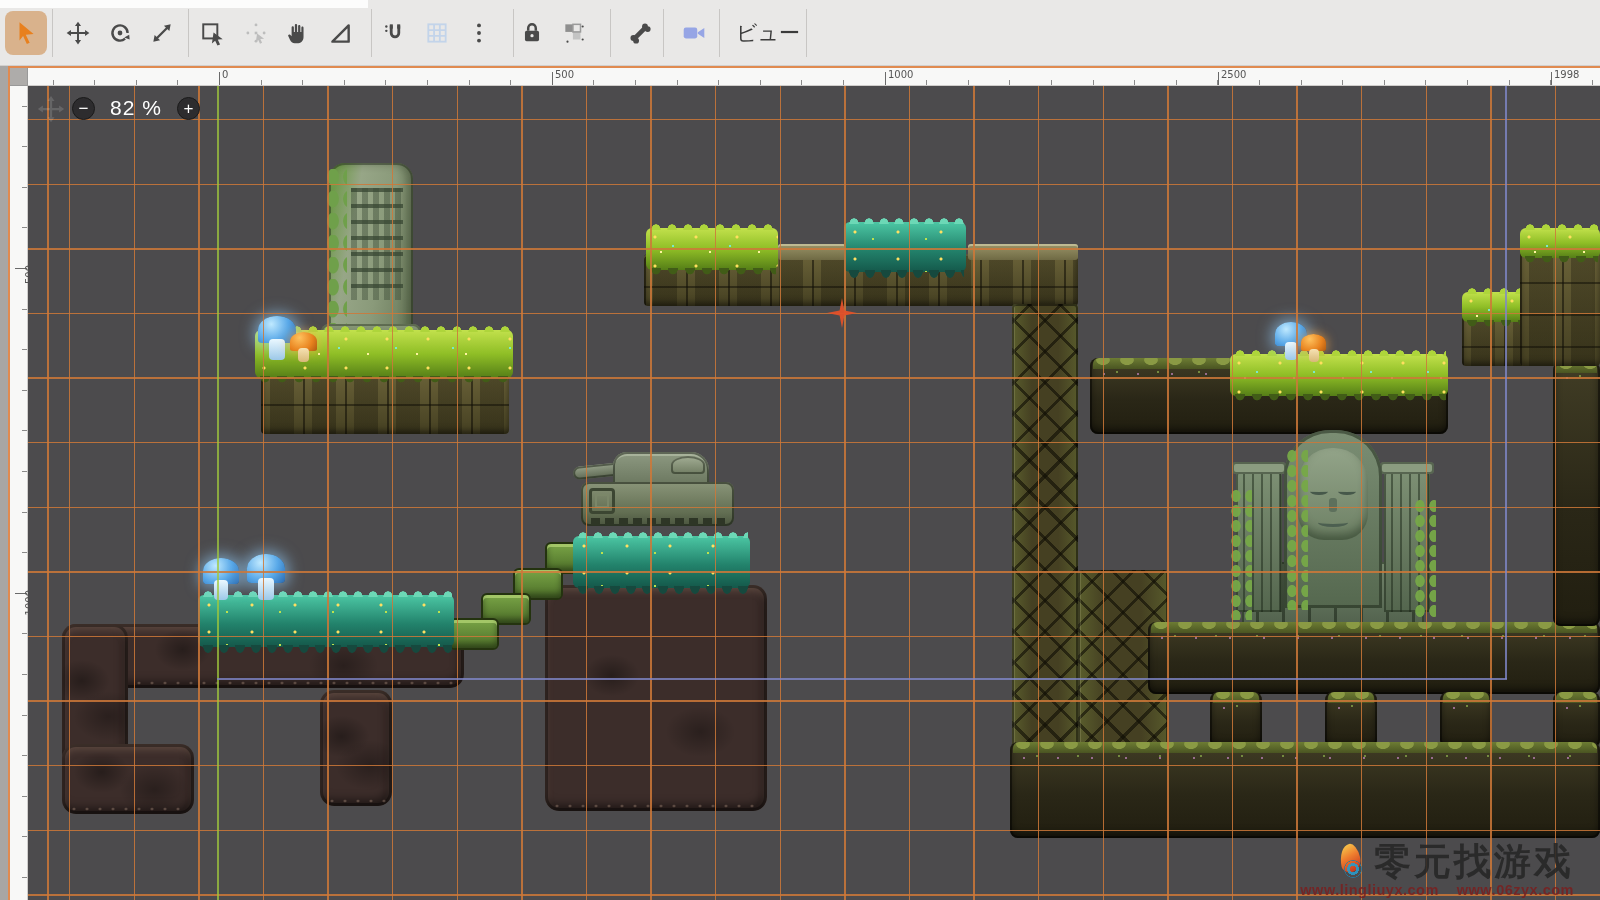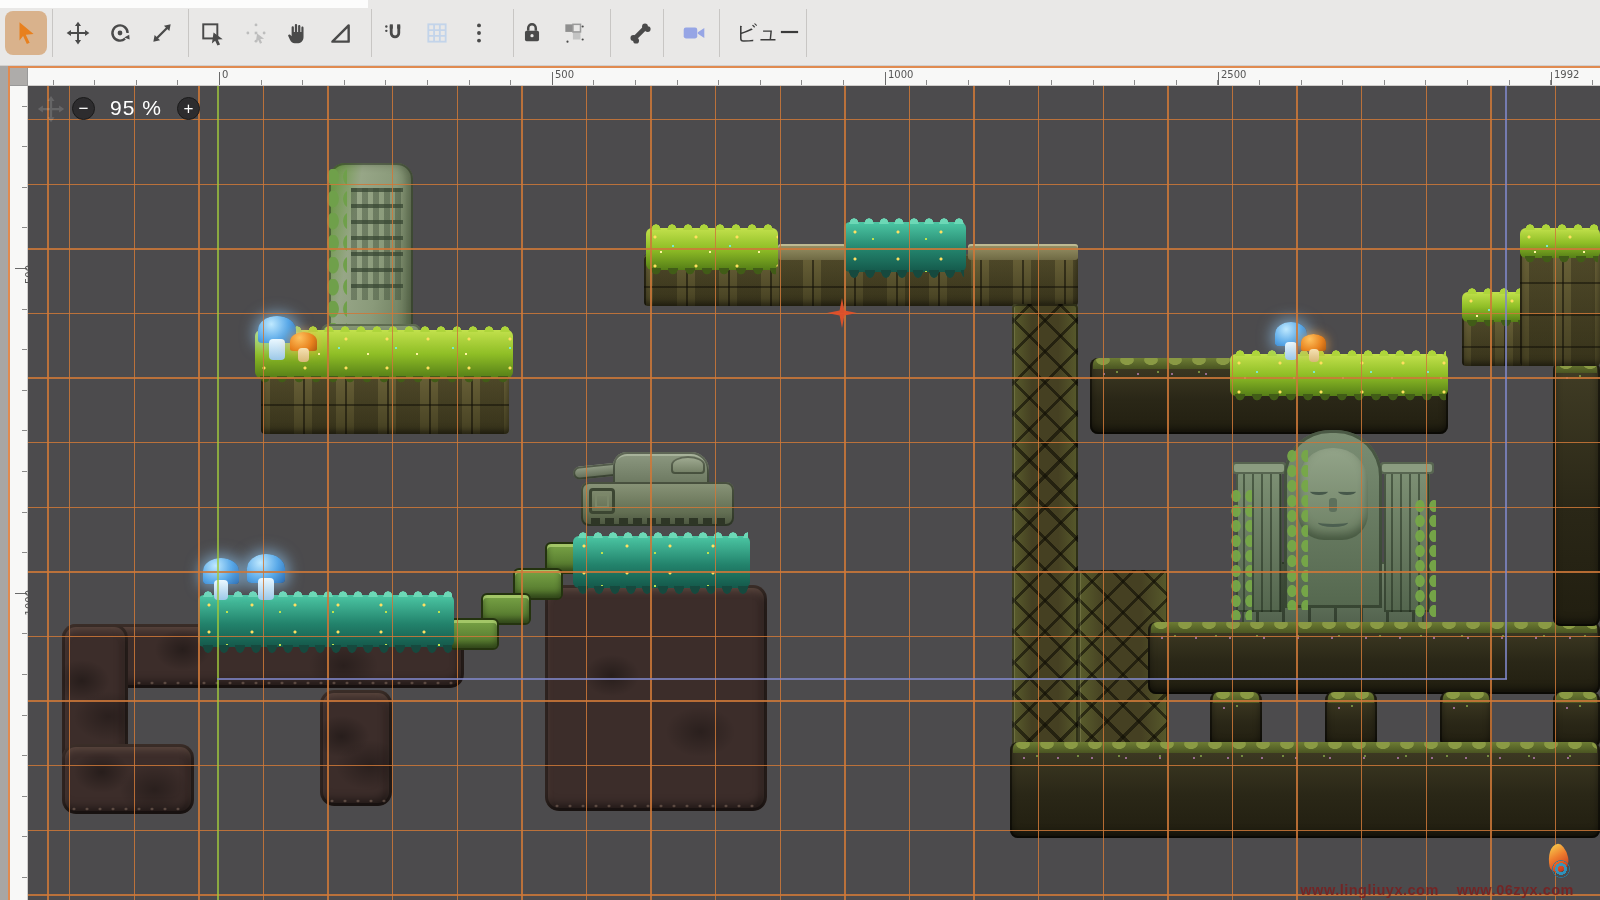--- a/index.html
+++ b/index.html
@@ -352,21 +352,21 @@
     <div class="htick" style="left: 1563.8px;"></div>
     <div class="htick major" style="left: 191px;"></div>
     <div class="hlabel" style="left: 194px;">0</div>
     <div class="htick major" style="left: 524px;"></div>
     <div class="hlabel" style="left: 527px;">500</div>
     <div class="htick major" style="left: 857px;"></div>
     <div class="hlabel" style="left: 860px;">1000</div>
     <div class="htick major" style="left: 1190px;"></div>
     <div class="hlabel" style="left: 1193px;">2500</div>
     <div class="htick major" style="left: 1523px;"></div>
-    <div class="hlabel" style="left: 1526px;">1992</div>
+    <div class="hlabel" style="left: 1526px;">1998</div>
   </div>
 <div class="ruler-v" id="vruler">
     <div class="vtick" style="top: 19.6px;"></div>
     <div class="vtick" style="top: 60.2px;"></div>
     <div class="vtick" style="top: 100.8px;"></div>
     <div class="vtick" style="top: 141.4px;"></div>
     <div class="vtick" style="top: 182px;"></div>
     <div class="vtick" style="top: 222.6px;"></div>
     <div class="vtick" style="top: 263.2px;"></div>
     <div class="vtick" style="top: 303.8px;"></div>
@@ -498,29 +498,30 @@
   <div class="guide-blue-h"></div>
   <div class="pivot"></div>
 
   <svg class="pan-ghost" viewBox="0 0 24 24">
       <path d="M12 5v14M5 12h14" stroke="#fff" stroke-width="1.8"></path>
       <path d="M12 1.5l2.8 4h-5.6zM12 22.5l2.8-4h-5.6zM1.5 12l4-2.8v5.6zM22.5 12l-4-2.8v5.6z" fill="#fff"></path>
     </svg>
 
   <div class="zoombar">
     <div class="zbtn">−</div>
-    <div class="zval">95 %</div>
+    <div class="zval">82 %</div>
     <div class="zbtn">+</div>
   </div>
 
   <div class="watermark">
     <div class="wm-row">
       <div class="wm-logo">
           <div class="wm-flame"></div>
           <div class="wm-swirl"></div>
         </div>
+      <div class="wm-title">零元找游戏</div>
     </div>
     <div class="wm-urls">
       <span>www.lingliuyx.com</span>
       <span>www.06zyx.com</span>
     </div>
   </div>
 </div>
 
 </body></html>

